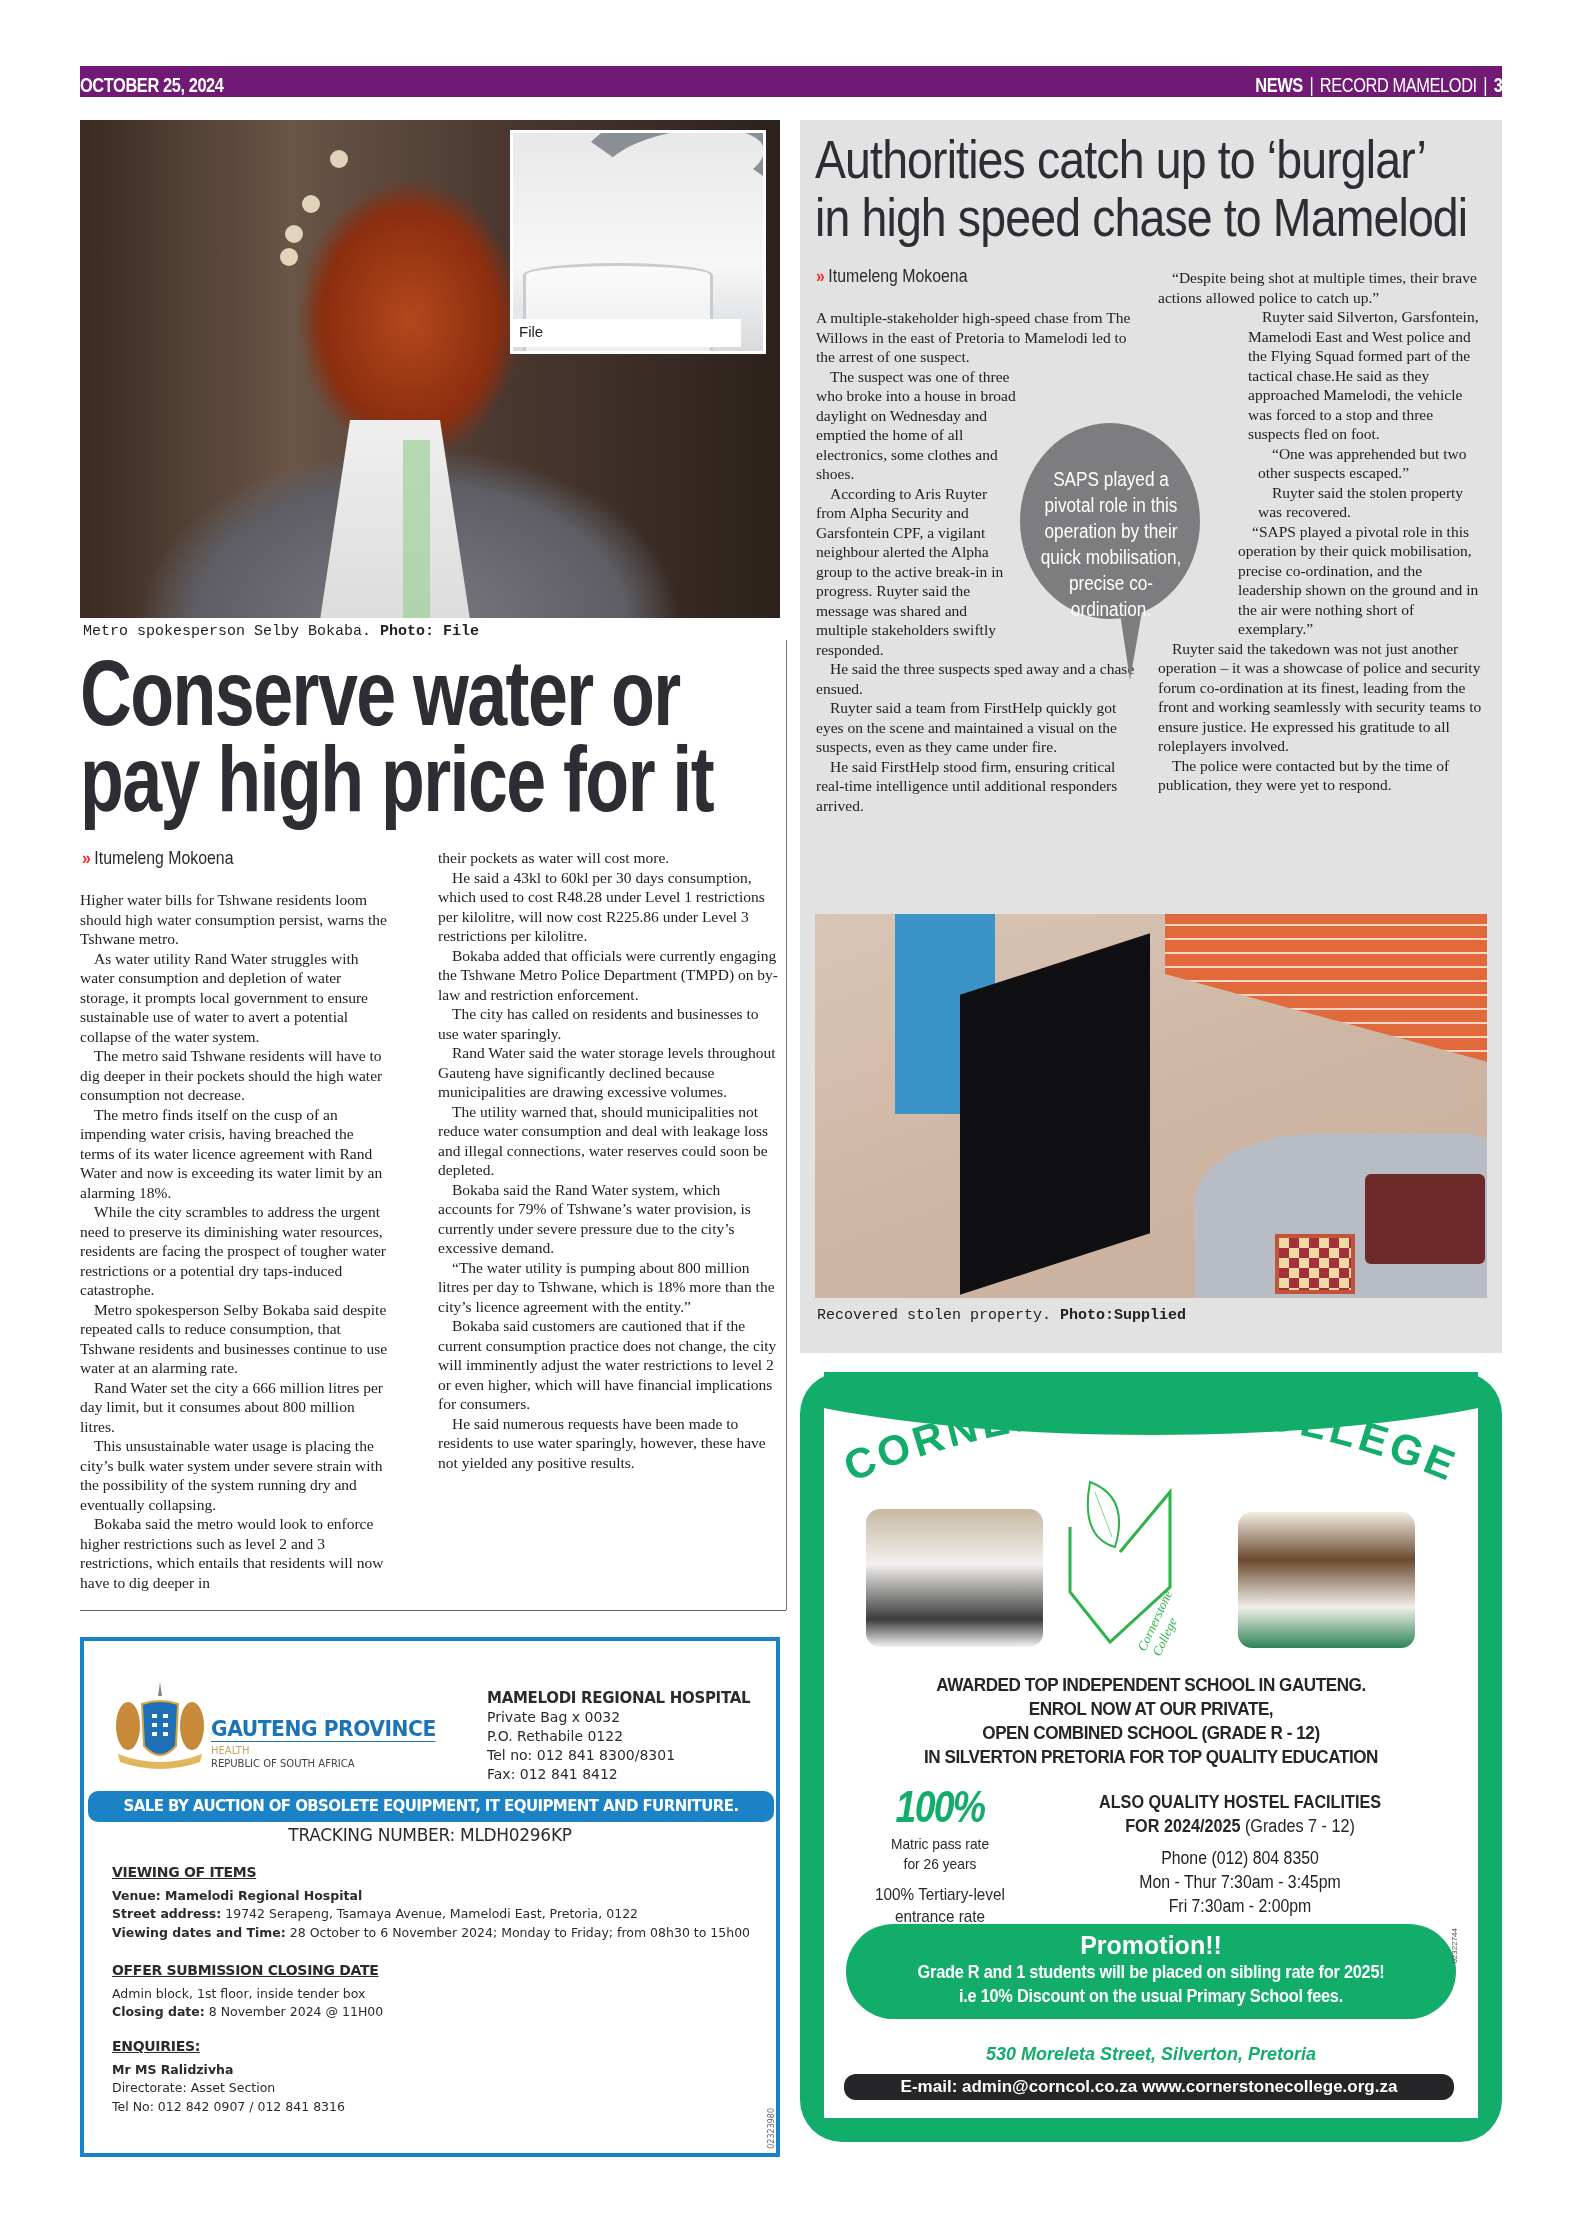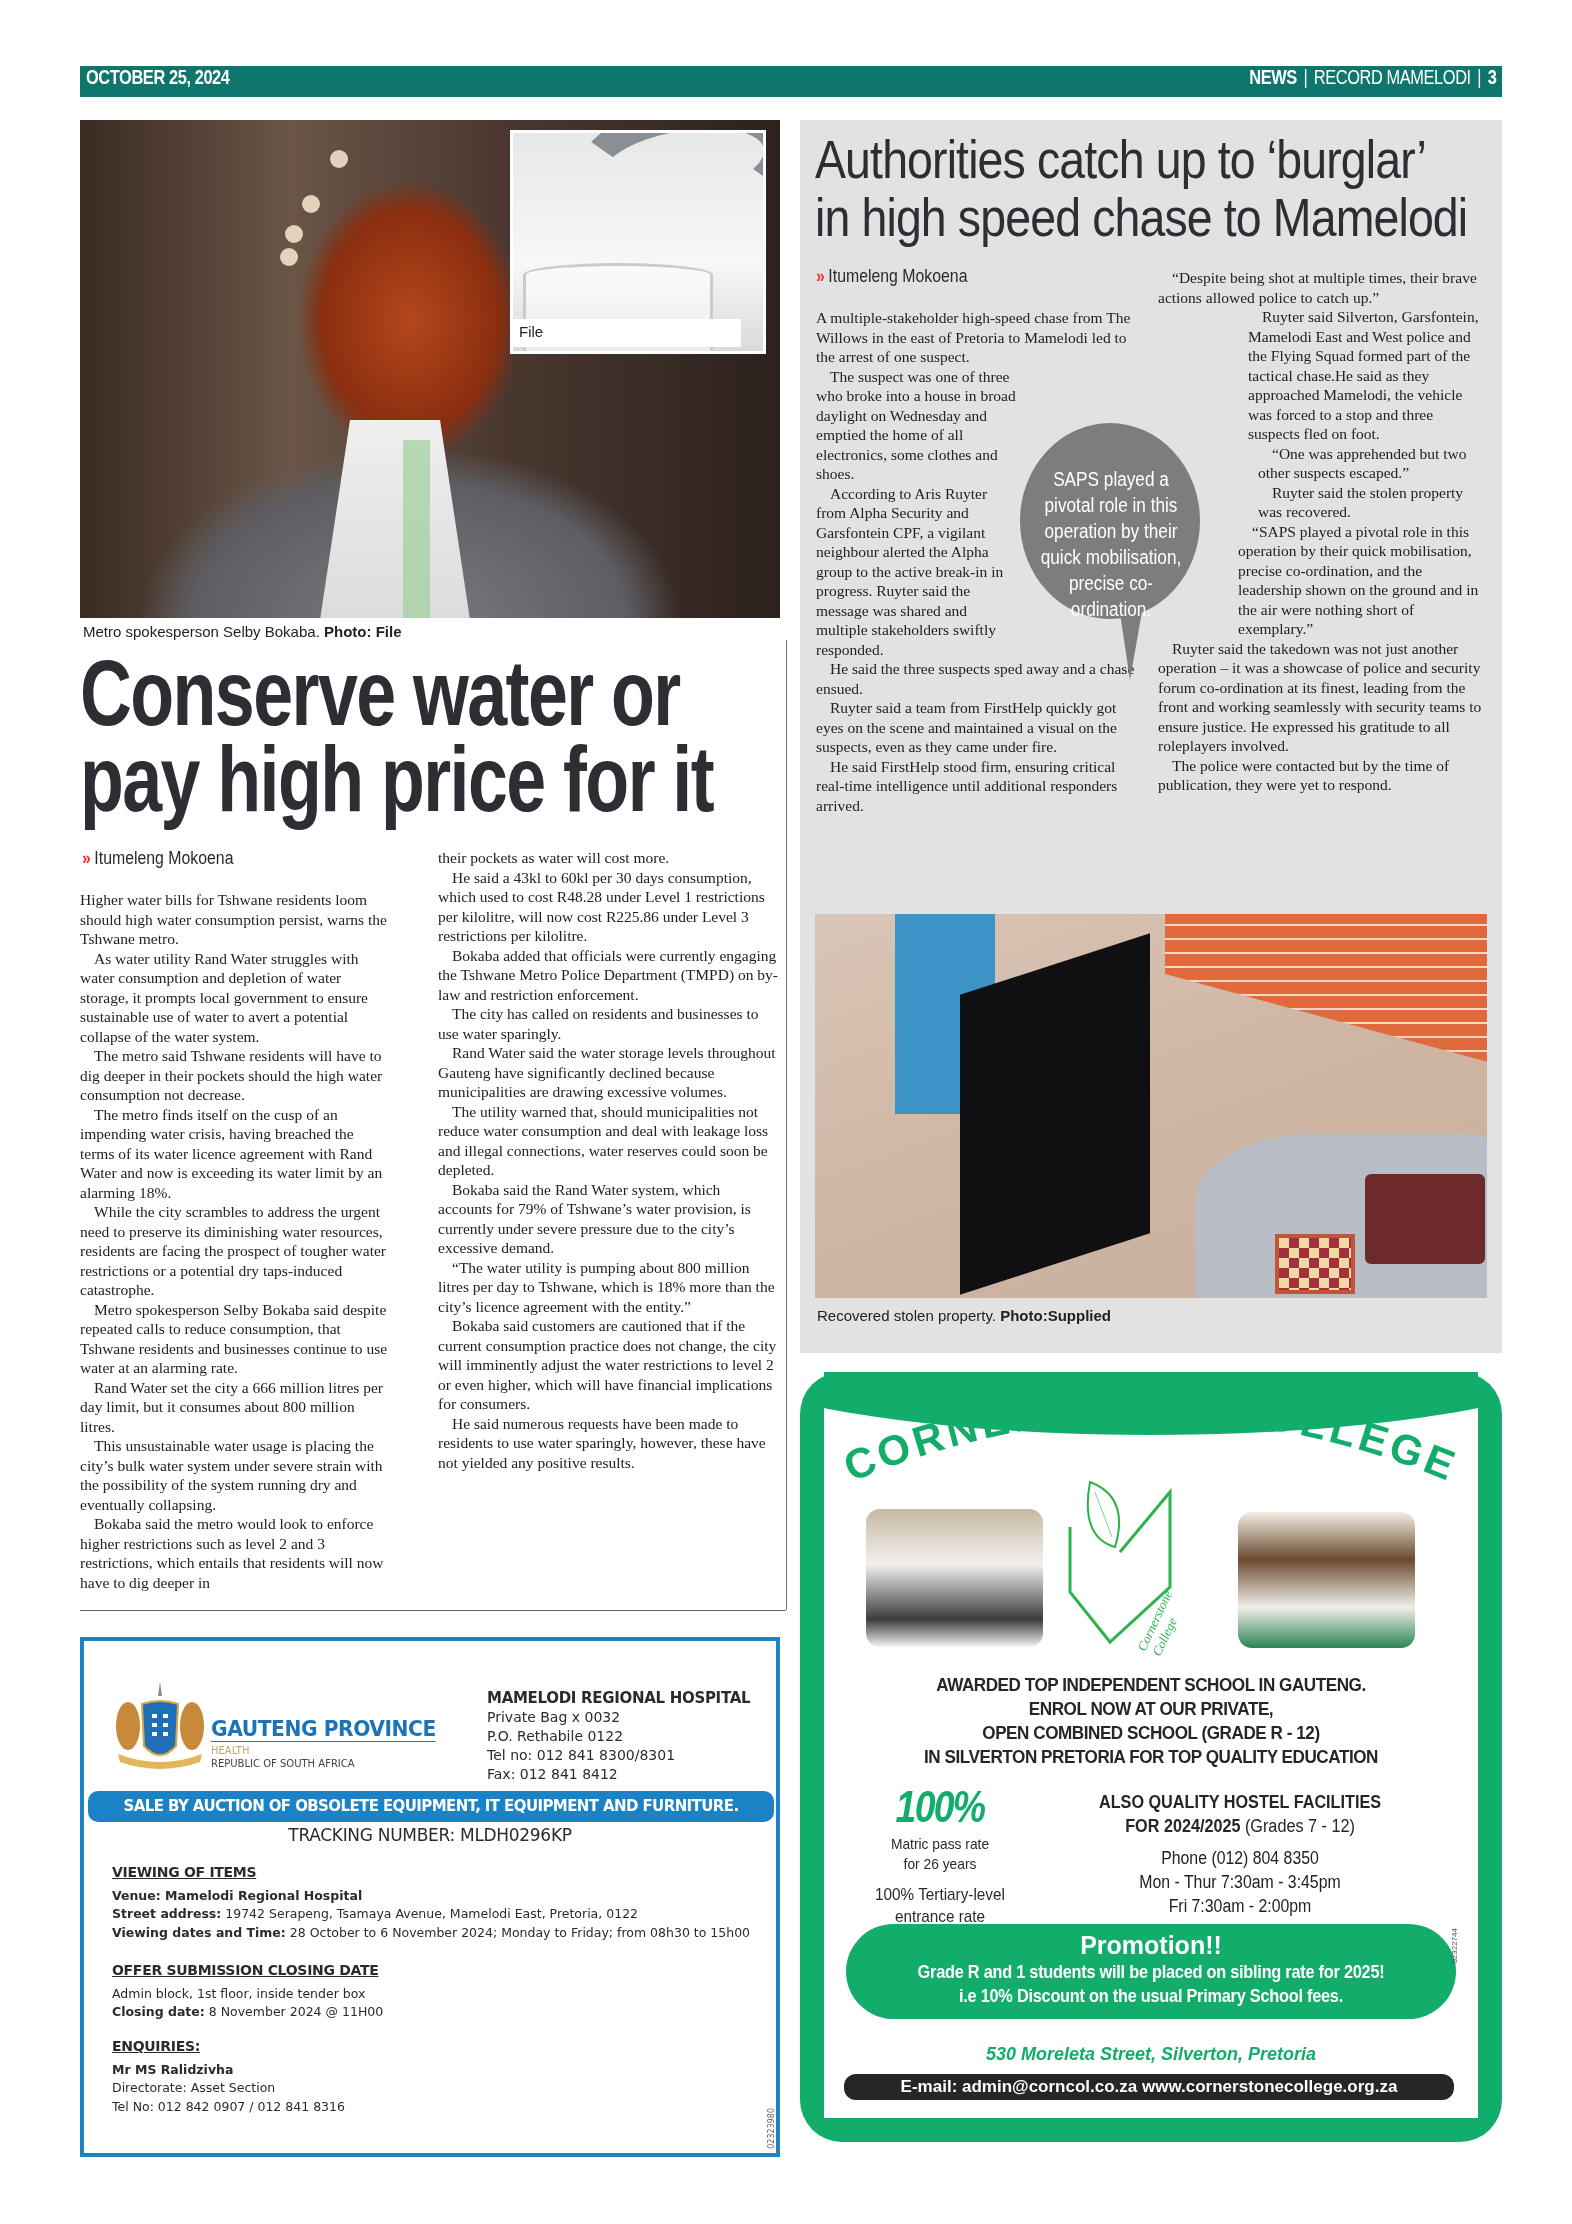--- a/index.html
+++ b/index.html
@@ -1,38 +1,38 @@
 <!DOCTYPE html>
 <html><head>
 <meta charset="utf-8">
 <style>
   * { box-sizing: border-box; margin: 0; padding: 0; }
   html, body { width: 1572px; height: 2224px; background: #ffffff; overflow: hidden; }
   body { position: relative; font-family: "Liberation Serif", serif; color: #1f1f22; }
 
   
-  .masthead { position: absolute; left: 80px; top: 66px; width: 1422px; height: 31px; background: #0f766e; display: flex; align-items: flex-start; justify-content: space-between; padding: 0 6px; }
+  .masthead { position: absolute; left: 80px; top: 66px; width: 1422px; height: 31px; background: #701a75; display: flex; align-items: flex-end; justify-content: space-between; padding: 0 0; }
   .masthead .date, .masthead .right { font-family: "Liberation Sans", sans-serif; color: #fff; font-size: 20px; font-weight: bold; letter-spacing: -0.5px; transform: scaleX(0.82); transform-origin: left center; }
   .masthead .right { transform-origin: right center; font-weight: normal; }
   .masthead .right b { font-weight: bold; }
   .masthead .sep { margin: 0 8px; }
 
   
   .photo-main { position: absolute; left: 80px; top: 120px; width: 700px; height: 498px; overflow: hidden;
     background: radial-gradient(ellipse 160px 200px at 330px 200px, #b4471c 0%, #8a2e10 55%, transparent 70%),
                 radial-gradient(ellipse 360px 230px at 330px 500px, #7a7a80 0%, #5d5d63 60%, transparent 75%),
                 linear-gradient(90deg, #3a2a22 0%, #6a5546 30%, #4a3830 60%, #2c211c 100%); }
   .photo-main .shirt { position: absolute; left: 240px; top: 300px; width: 150px; height: 200px; background: linear-gradient(180deg,#efefef,#dcdcdc); clip-path: polygon(20% 0,80% 0,100% 100%,0 100%); }
   .photo-main .shirt::after { content:""; position:absolute; left:55%; top:10%; width:18%; height:90%; background: #9ed09a; opacity:0.7; }
   .photo-main .light { position: absolute; width: 18px; height: 18px; border-radius: 50%; background: #fff4d8; opacity: 0.8; }
   .inset { position: absolute; left: 510px; top: 130px; width: 256px; height: 224px; border: 3px solid #fff; background: linear-gradient(180deg,#e8e8e8 0%, #f7f7f7 60%, #d8dadc 100%); overflow: hidden; }
   .inset .tap { position: absolute; left: 60px; top: -30px; width: 220px; height: 120px; border: 28px solid #8a8f96; border-left-color: transparent; border-bottom-color: transparent; border-radius: 50%; transform: rotate(-10deg); }
   .inset .glass { position: absolute; left: 10px; top: 130px; width: 190px; height: 90px; border: 3px solid #c8ccd0; border-bottom: none; border-radius: 50% 50% 0 0 / 12px 12px 0 0; background: rgba(255,255,255,0.5); }
   .inset .file-label { position: absolute; left: 0; top: 186px; width: 228px; height: 28px; background: #fff; font-family: "Liberation Sans", sans-serif; font-size: 15px; padding: 4px 6px; color: #222; }
-  .caption { position: absolute; font-family: Liberation Sans, sans-serif; font-size: 15px; color: #222; }
+  .caption { position: absolute; font-family: Liberation Mono, monospace; font-size: 15px; color: #222; }
   .caption b { font-weight: bold; }
 
   .headline-left { position: absolute; left: 80px; top: 650px; width: 700px; font-family: "Liberation Sans", sans-serif; font-weight: bold; color: #2c2e33; font-size: 92px; line-height: 86px; letter-spacing: -2px; transform: scaleX(0.78); transform-origin: left top; white-space: nowrap; }
 
   .byline { position: absolute; font-family: "Liberation Sans", sans-serif; font-size: 18px; color: #2a2a2a; transform: scaleX(0.88); transform-origin: left center; white-space: nowrap; }
   .byline .chev { color: #f42e2a; font-weight: bold; margin-right: 4px; }
 
   .col { position: absolute; font-size: 15.5px; line-height: 19.5px; color: #222; }
   .col p { text-indent: 14px; }
   .col p.first { text-indent: 0; }

